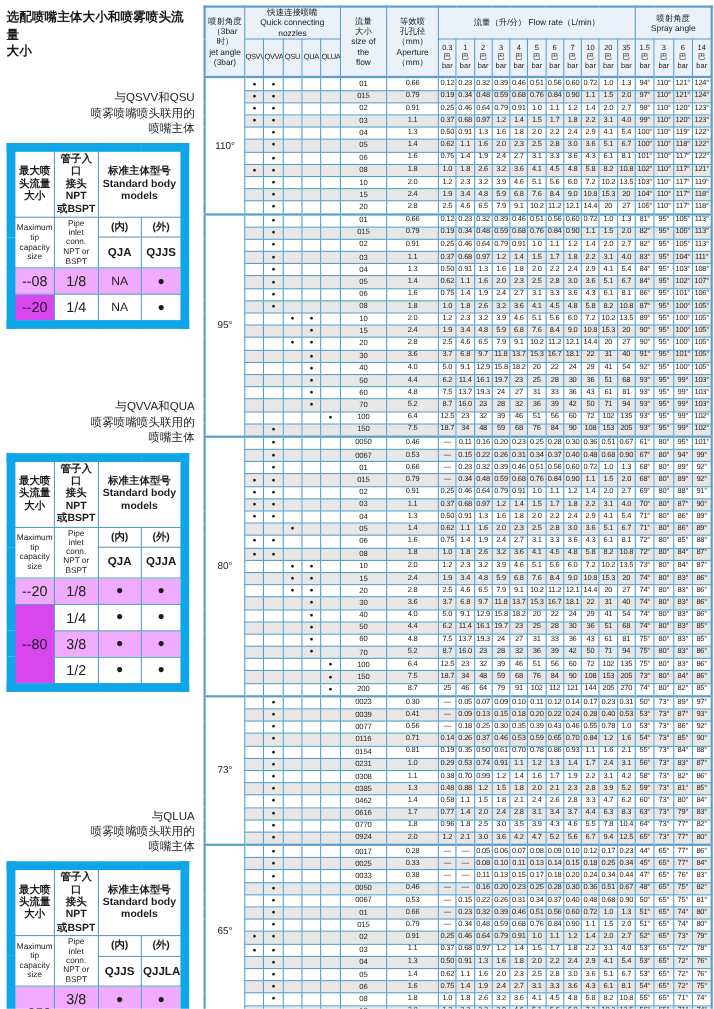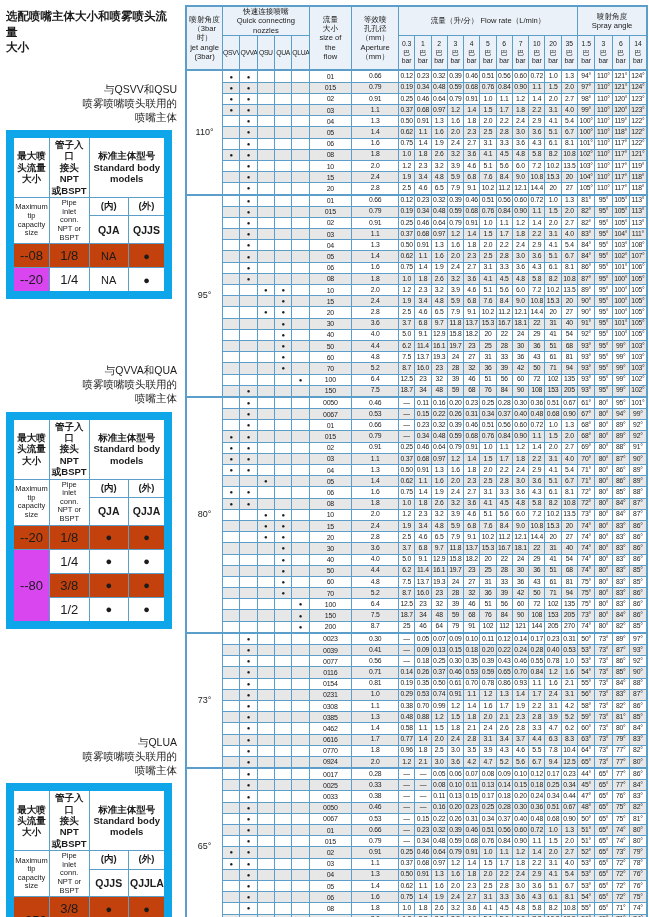--- a/index.html
+++ b/index.html
@@ -20,21 +20,21 @@
   .side-table-title { font-size:10.5px; line-height:1.35; text-align:right; margin:0 0 6px 0; white-space:pre-line; font-weight:normal; }
   table.side { border-collapse:collapse; width:166px; table-layout:fixed; border:8px solid #0ea5e9; }
   table.side th, table.side td { border:1px solid #5b9ec9; text-align:center; vertical-align:middle; padding:1px; overflow:hidden; }
   table.side th { font-weight:bold; background:#fff; }
   .side .zh-head { font-size:9.5px; line-height:1.2; white-space:pre-line; height:38px; }
   .side .en-head { font-size:7.5px; line-height:1.15; font-weight:normal; white-space:pre-line; }
   .side .io-head { font-size:9.5px; height:15px; }
   .side .model-head { font-size:10.5px; height:24px; }
   .side td.size-val, .side td.pipe-val { font-size:13px; height:21px; }
   .side td.mark-val { font-size:11px; height:21px; }
-  .side tr.shaded td { background:#c2410c; }
+  .side tr.shaded td { background:#f0abfc; }
   .side td.white-keep { background:#d946ef; }
 
   
   .main-area { flex:1; padding-top:2px; }
   table.main { border-collapse:collapse; width:463px; table-layout:fixed; border:2px solid #5b9ec9; }
   .main th, .main td { border:1px solid #5b9ec9; text-align:center; vertical-align:middle; padding:0; overflow:hidden; }
   .main thead th { background:#eaf1f8; font-weight:normal; white-space:pre-line; }
   .th-group { font-size:7.6px; line-height:1.25; height:25px; }
   .th-noz { font-size:6.4px; letter-spacing:-0.3px; }
   .th-press { font-size:6.8px; line-height:1.25; height:33px; }

